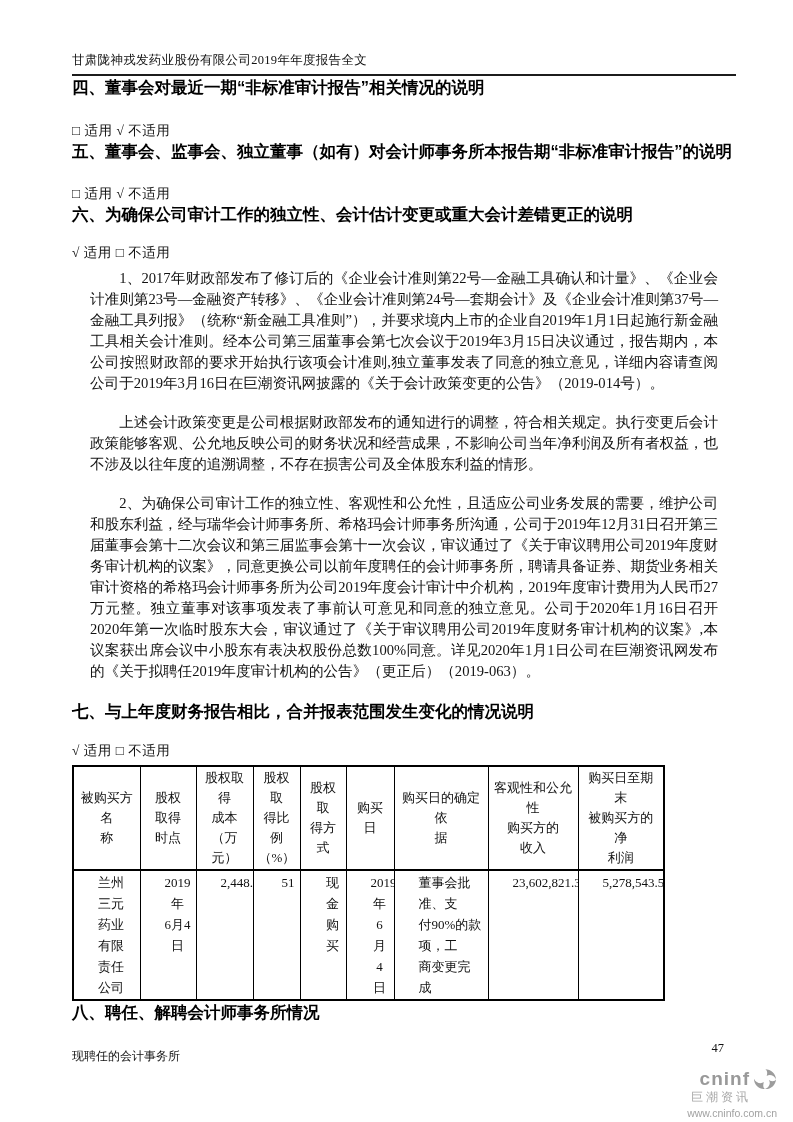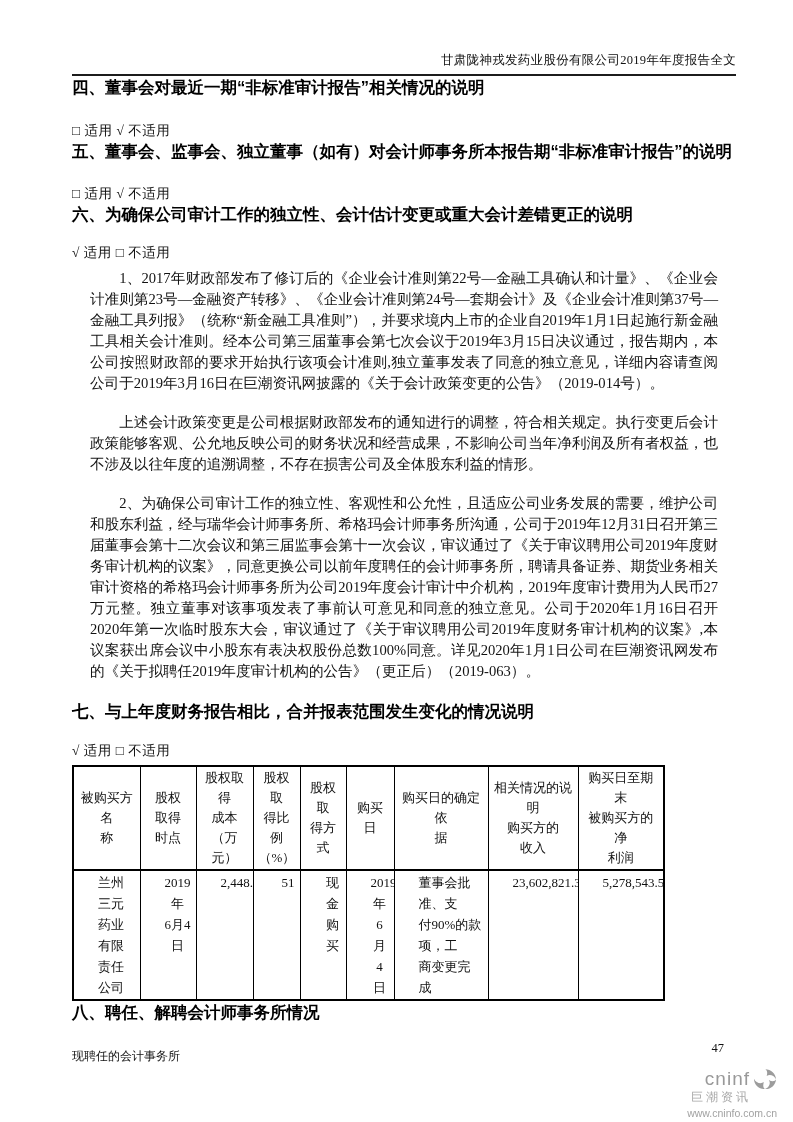--- a/index.html
+++ b/index.html
@@ -2,21 +2,21 @@
 <html lang="zh"><head>
 <meta charset="utf-8">
 <style>
   html,body{margin:0;padding:0;background:#e9e9e9;}
   .page{
     width:793px;height:1122px;background:#ffffff;position:relative;
     box-sizing:border-box;padding:52px 57px 0 72px;
     font-family:"Liberation Serif","DejaVu Serif",serif;color:#111;
     overflow:hidden;margin:0 auto;
   }
-  .doc-header{text-align:right;font-size:12.5px;letter-spacing:.3px;line-height:16px;}
+  .doc-header{text-align:left;font-size:12.5px;letter-spacing:.3px;line-height:16px;}
   .header-rule{border:none;border-top:2px solid #1c1c1c;margin:6px 0 0 0;}
   h2.sec{
     font-family:"Liberation Sans","DejaVu Sans",sans-serif;
     font-size:16.5px;font-weight:700;line-height:22px;margin:0;color:#000;
   }
   .m-four{margin-top:27px;}
   .m-five{margin-top:20px;}
   .m-six{margin-top:14px;}
   .m-seven{margin-top:9px;}
   .m-eight{margin-top:40px;}
@@ -40,21 +40,21 @@
   table.sub-table thead{border-bottom:2px solid #000;}
   table.sub-table td{line-height:21px;padding-left:24px;}
   .al{text-align:left;} .ac{text-align:center;margin-top:7px;} .ar{text-align:right;}
   .subtext{font-size:12px;line-height:18px;margin-top:24px;}
   .page-number{position:absolute;top:1041px;right:69px;font-size:12.5px;}
   .cn-logo{
     position:absolute;top:1068px;right:16px;
     font-family:"Liberation Sans","DejaVu Sans",sans-serif;color:#9c9c9c;
   }
   .logo-row{display:flex;align-items:center;justify-content:flex-end;gap:3px;}
-  .logo-brand{font-size:19px;font-weight:400;letter-spacing:1px;color:#999;line-height:20px;}
+  .logo-brand{font-size:19px;font-weight:700;letter-spacing:1px;color:#999;line-height:20px;}
   .logo-cn{font-size:12px;letter-spacing:3px;color:#a8a8a8;text-align:right;padding-right:26px;margin-top:-1px;}
   .logo-url{font-size:10.5px;color:#a2a2a2;text-align:right;margin-top:1px;}
 </style>
 </head>
 <body>
 
 <div class="page">
 
   <div class="doc-header">甘肃陇神戎发药业股份有限公司2019年年度报告全文</div>
   <hr class="header-rule">
@@ -98,21 +98,21 @@
 成本
 （万元）</th>
         <th>股权取
 得比例
 （%）</th>
         <th>股权取
 得方式</th>
         <th>购买日</th>
         <th>购买日的确定依
 据</th>
-        <th>相关情况的说明
+        <th>客观性和公允性
 购买方的
 收入</th>
         <th>购买日至期末
 被购买方的净
 利润</th>
       </tr>
     </thead>
     <tbody>
       <tr>
         <td class="al">兰州三元

